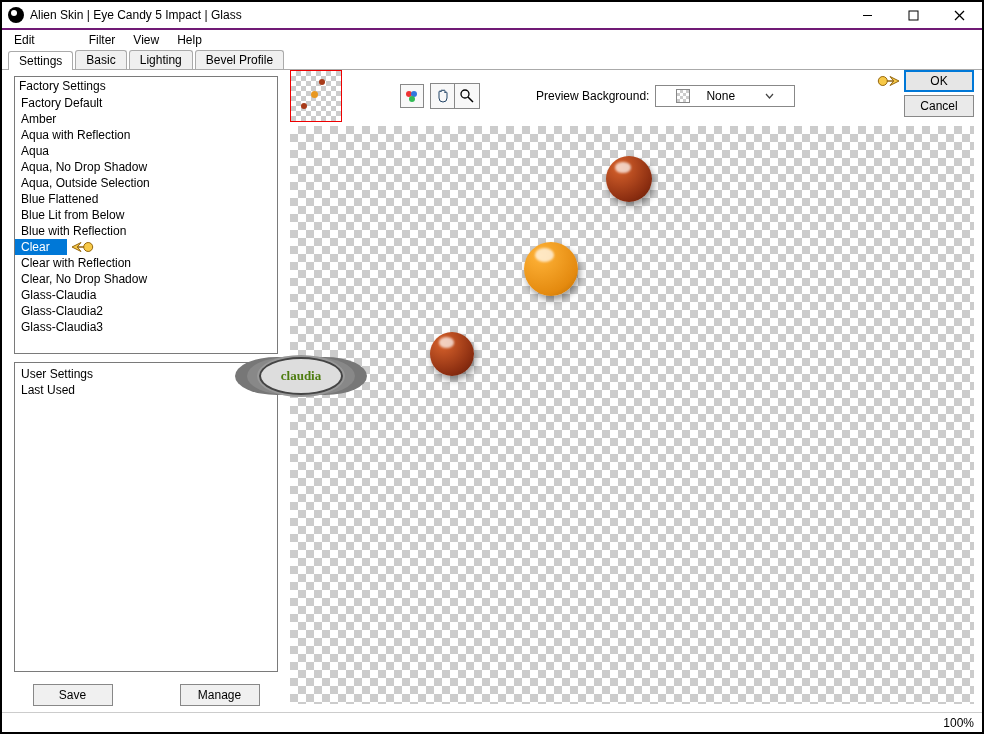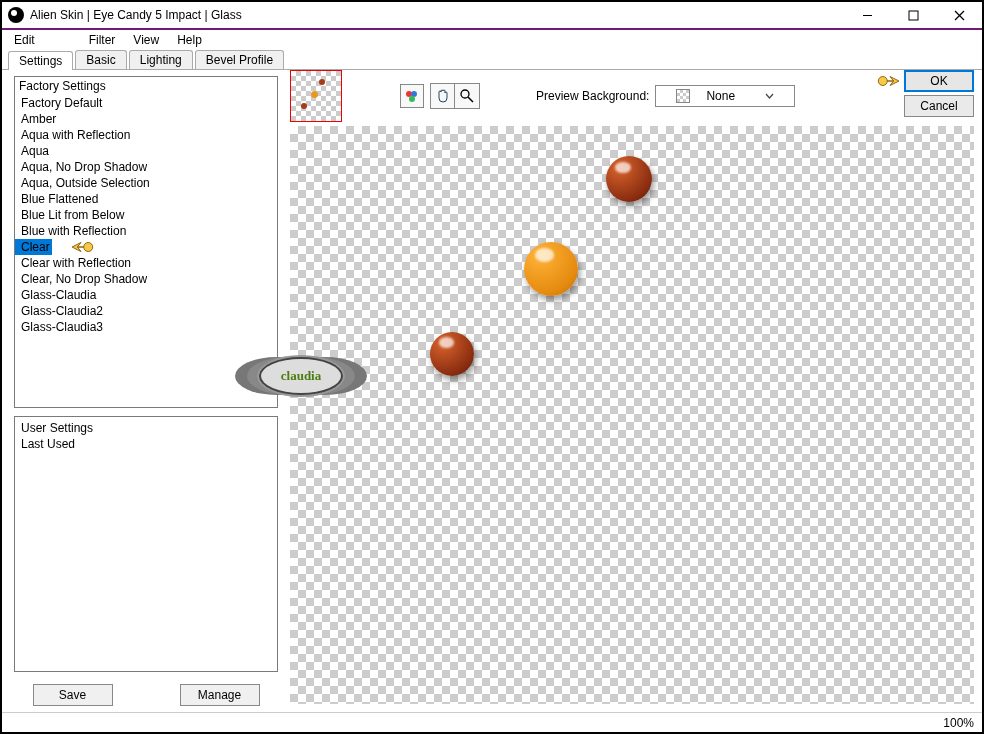--- a/index.html
+++ b/index.html
@@ -30,22 +30,22 @@
 
   
   .main { flex: 1; display: flex; overflow: hidden; position: relative; }
 
   
   .left-panel { width: 280px; display: flex; flex-direction: column; padding: 6px 4px 6px 12px; gap: 8px; }
   .listbox { border: 1px solid #7a7a7a; background: #fff; display: flex; flex-direction: column; }
   .listbox-header { padding: 2px 4px; }
   .listbox-body { flex: 1; overflow-y: scroll; position: relative; }
   .list-item { padding: 1px 6px; cursor: pointer; white-space: nowrap; }
-  .list-item.selected { background: #0078d7; color: #000000; display: inline-block; padding-right: 2px; }
-  .factory-box { height: 332px; }
+  .list-item.selected { background: #0078d7; color: #ffffff; display: inline-block; padding-right: 17px; }
+  .factory-box { height: 278px; }
   .user-box { flex: 1; }
   .button-row { display: flex; justify-content: space-around; padding: 4px 0 0 0; gap: 30px; }
   .panel-btn { width: 80px; height: 22px; border: 1px solid #888; background: #f0f0f0; cursor: pointer; }
 
   
   .right-area { flex: 1; display: flex; flex-direction: column; position: relative; }
   .preview-controls { height: 52px; display: flex; align-items: center; padding: 6px 8px; gap: 6px; position: relative; }
   .thumbnail { width: 52px; height: 52px; border: 1px solid #e00; position: relative;
     background-image:
       linear-gradient(45deg,#ccc 25%,transparent 25%),

